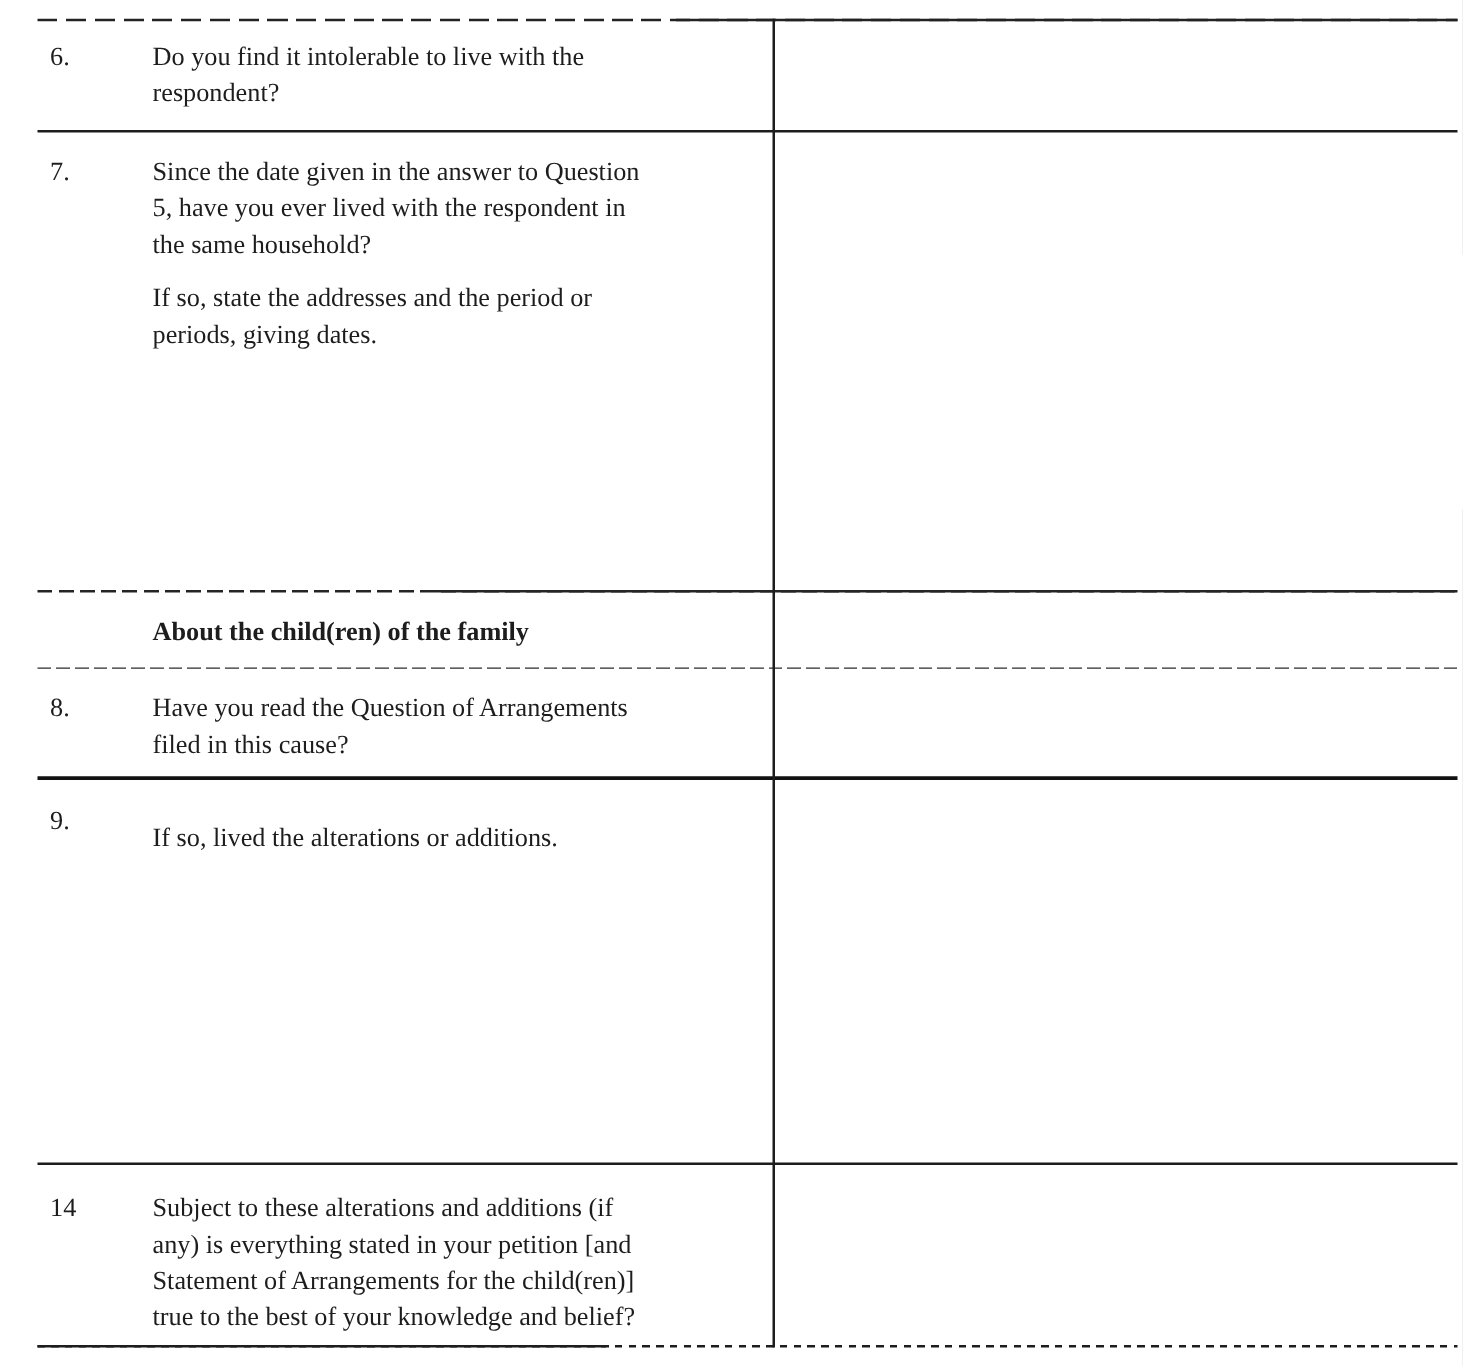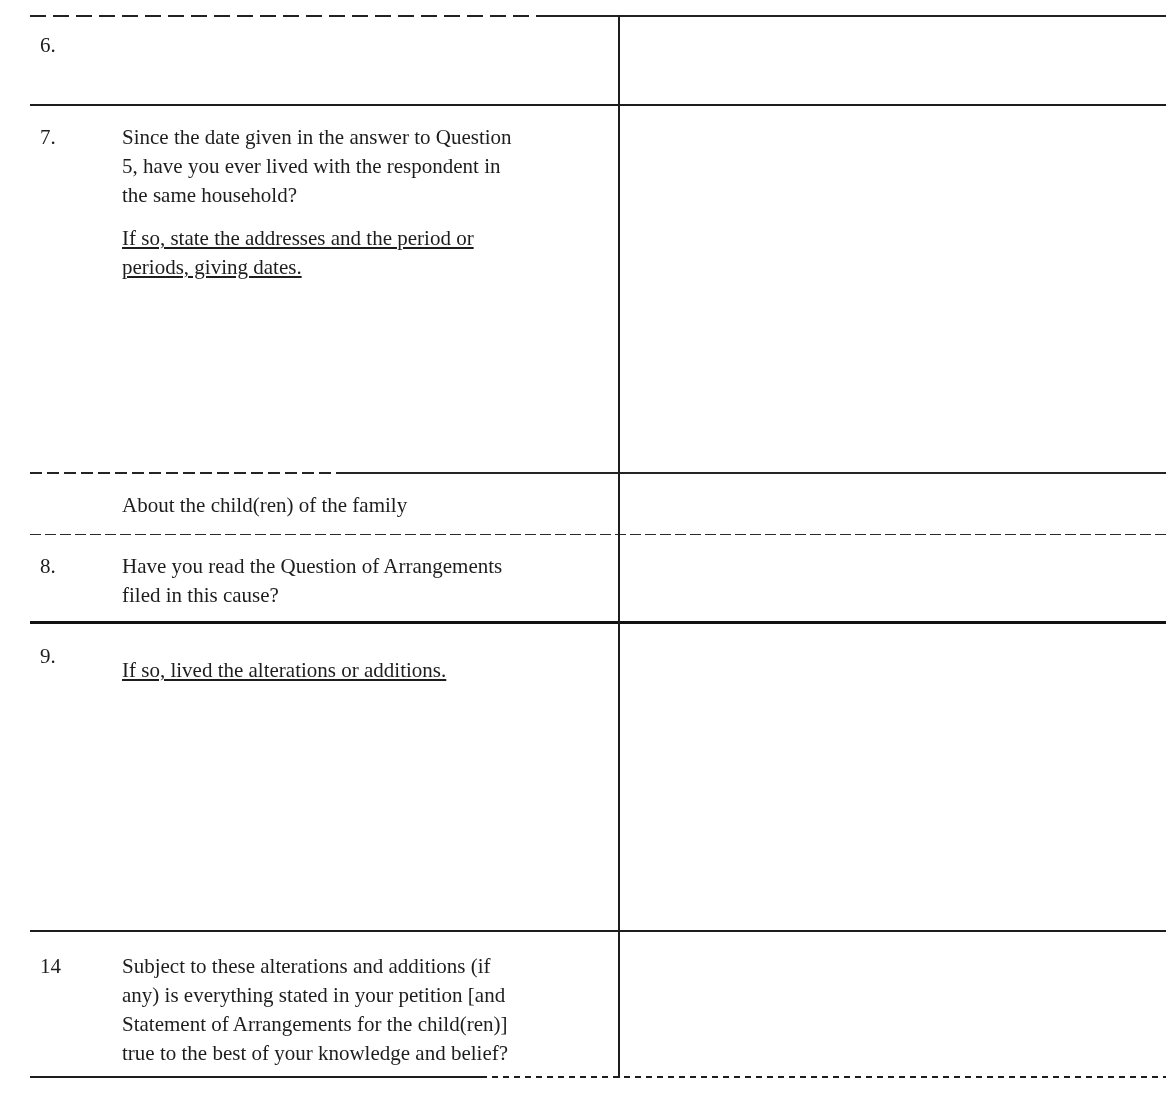--- a/index.html
+++ b/index.html
@@ -69,23 +69,23 @@
     font-size: 21px;
     line-height: 29px;
     flex: none;
   }
   .qtext {
     width: 492px;
     font-size: 21px;
     line-height: 29px;
   }
   .qtext p { margin: 0; white-space: pre-line; }
-  .qtext p.note { margin-top: 14px; text-decoration: underline; }
+  .qtext p.note { margin-top: 14px; }
   .section-title {
-    font-weight: 400;
+    font-weight: 700;
     font-size: 21px;
     line-height: 29px;
   }
 
   
   .answer-cell {
     position: absolute;
     left: 620px;
     width: 546px;
     box-sizing: border-box;
@@ -101,20 +101,24 @@
   <div class="hline hline-mixed" style="top:472px"></div>
   <div class="hline hline-dashedthin" style="top:534px"></div>
   <div class="hline hline-thick" style="top:621px"></div>
   <div class="hline" style="top:930px"></div>
   <div class="hline hline-bottom" style="top:1076px"></div>
 
   <div class="vline"></div>
 
   <div class="qrow" style="top:31px">
     <div class="qnum">6.</div>
+    <div class="qtext">
+      <p>Do you find it intolerable to live with the
+respondent?</p>
+    </div>
   </div>
 
   <div class="qrow" style="top:123px">
     <div class="qnum">7.</div>
     <div class="qtext">
       <p>Since the date given in the answer to Question
 5, have you ever lived with the respondent in
 the same household?</p>
       <p class="note">If so, state the addresses and the period or
 periods, giving dates.</p>

